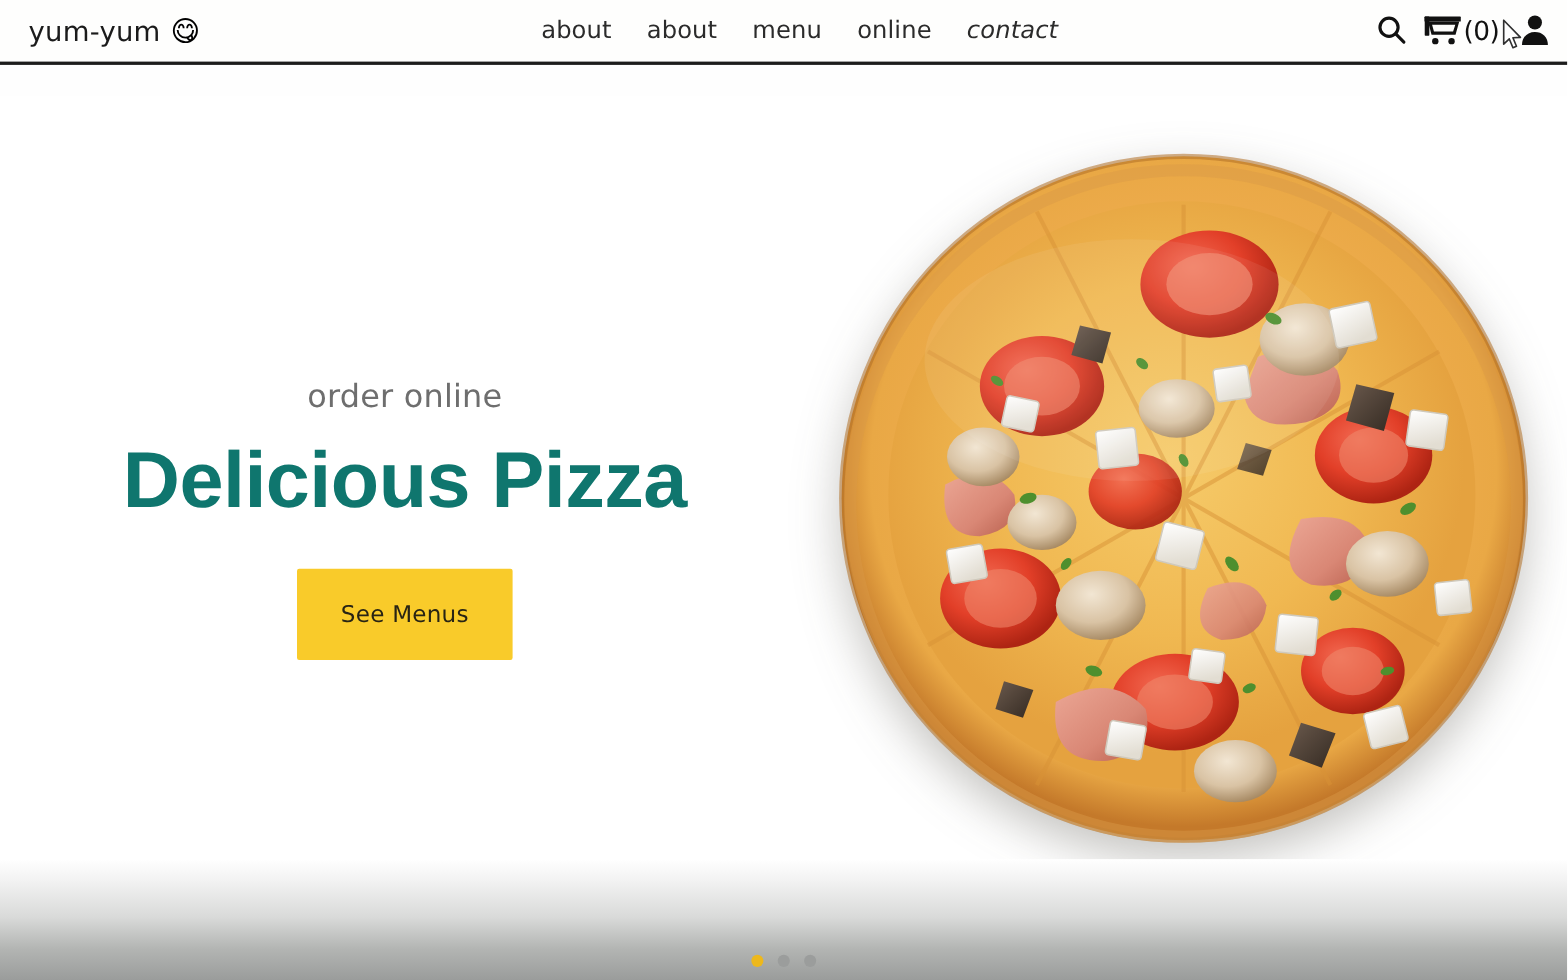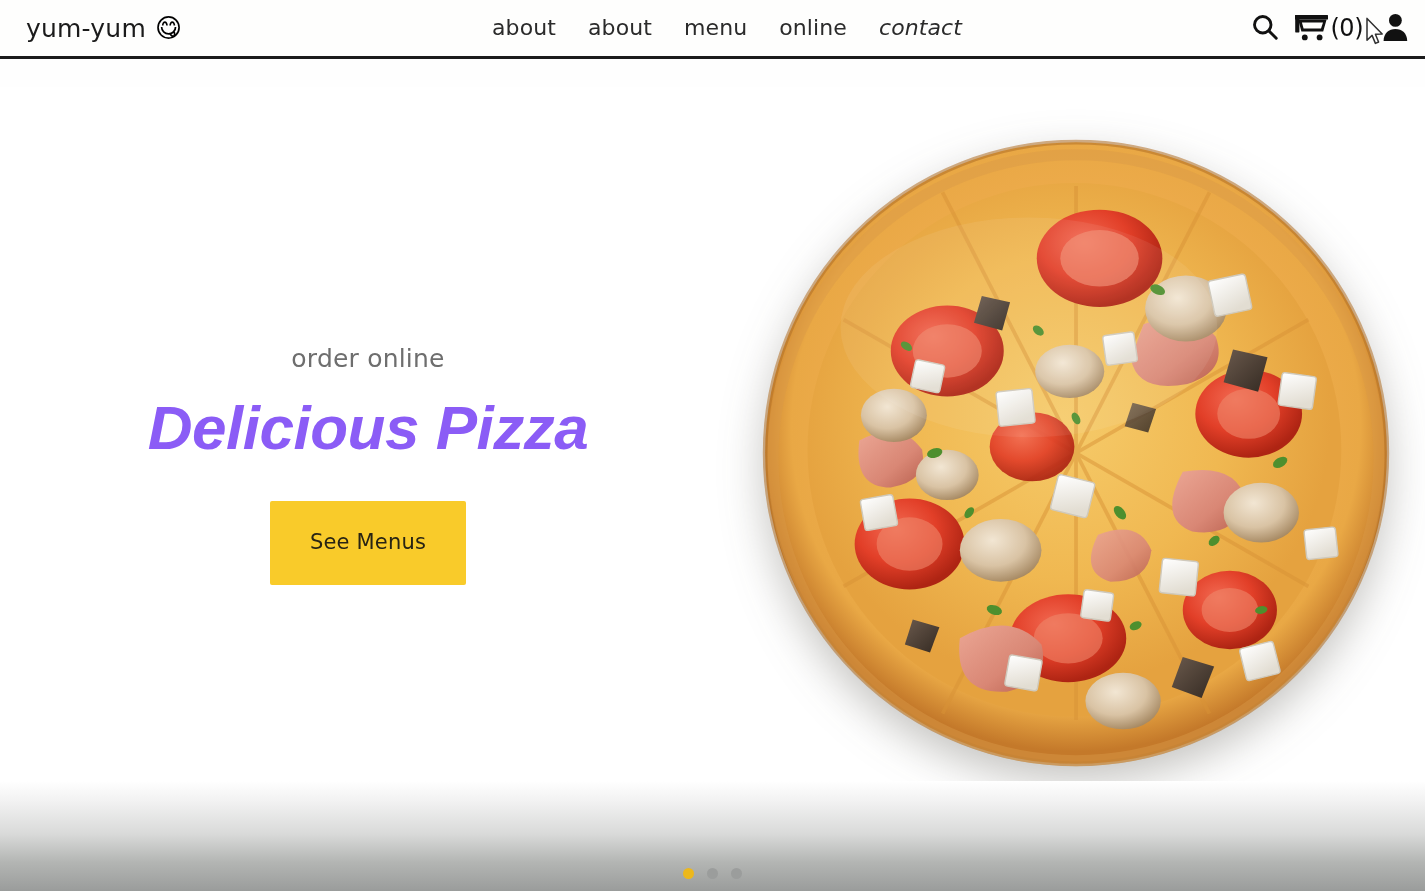--- a/index.html
+++ b/index.html
@@ -133,36 +133,35 @@
   }
 
   .hero-copy {
     position: absolute;
     left: 0;
     top: 258px;
     width: 736px;
     text-align: center;
   }
   .hero-eyebrow {
-    font-size: 25px;
+    font-size: 29px;
     font-weight: 400;
     color: #6e6e6e;
     letter-spacing: 0.2px;
     line-height: 1.1;
     font-family: "DejaVu Sans", sans-serif;
   }
   .hero-title {
     margin-top: 22px;
-    font-size: 62px;
+    font-size: 72px;
     font-weight: 700;
-    color: #8b5cf6;
+    color: #0f766e;
     letter-spacing: -0.5px;
     line-height: 1.08;
     font-family: "Liberation Sans", sans-serif;
-    font-style: italic;
   }
   .hero-cta {
     display: inline-block;
     margin-top: 40px;
     min-width: 196px;
     padding: 30px 26px;
     background: #f9cb2a;
     border: none;
     border-radius: 2px;
     font-size: 21px;

